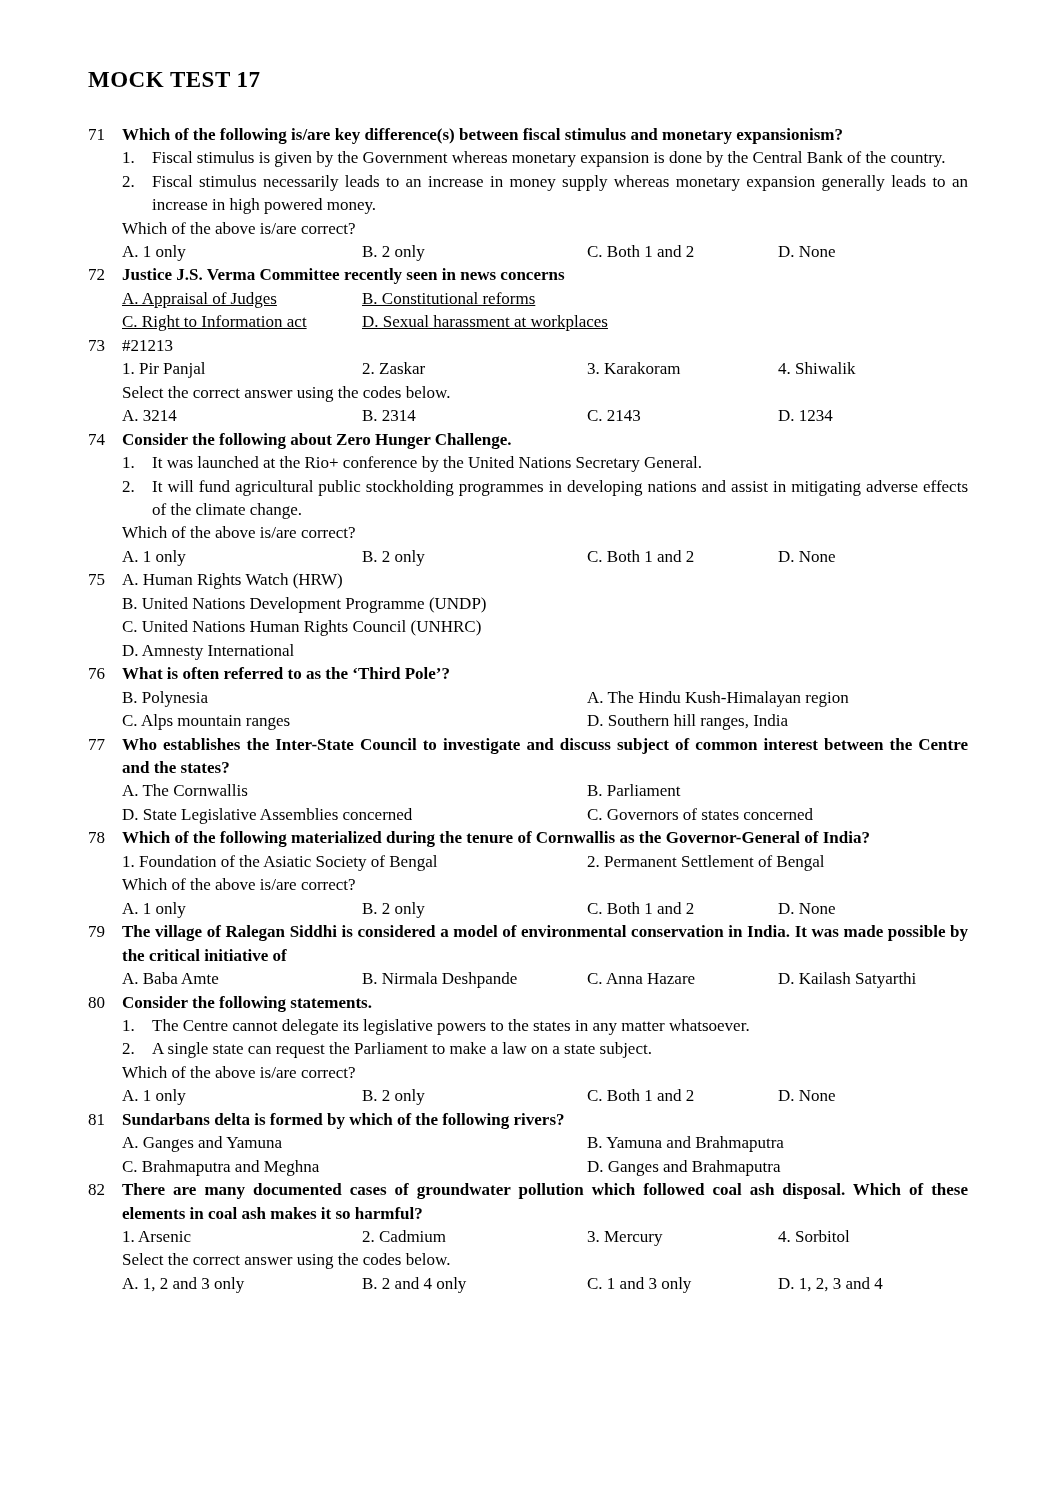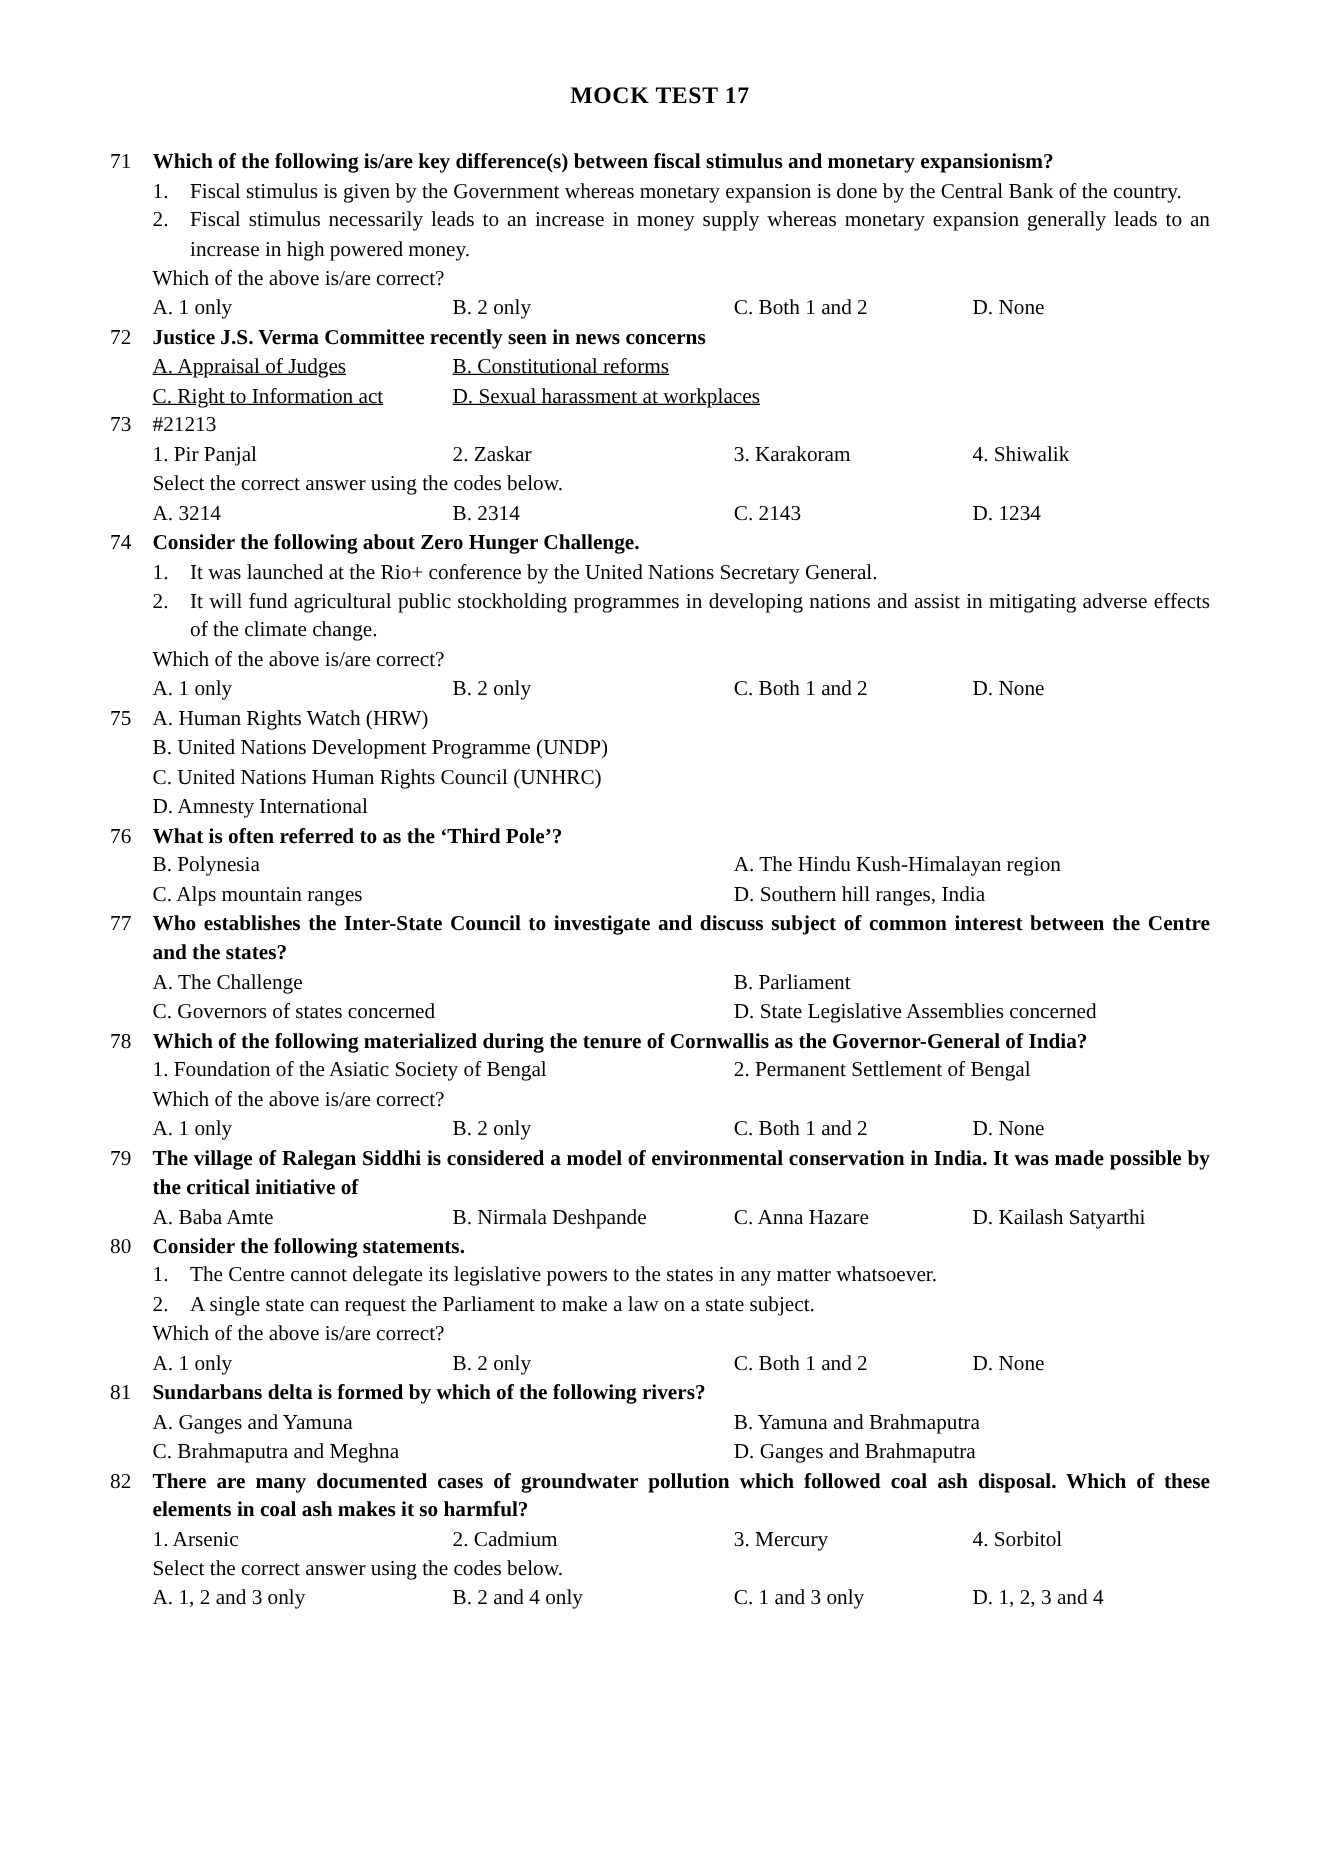--- a/index.html
+++ b/index.html
@@ -8,22 +8,21 @@
     width: 1058px;
     min-height: 1497px;
     color: #000000;
     font-family: "Liberation Serif", serif;
     font-size: 17px;
     line-height: 1.38;
   }
   .page { padding: 64px 90px 50px 88px; }
   .title {
     font-weight: 700;
-    font-size: 19px;
-    text-align: center;
+    font-size: 23px;
     letter-spacing: 0.5px;
     margin: 0 0 27px 0;
   }
   .question { display: grid; grid-template-columns: 34px 1fr; }
   .qnum { font-weight: 400; }
   .qtext { font-weight: 700; text-align: justify; }
   .item { display: grid; grid-template-columns: 30px 1fr; }
   .itext { text-align: justify; }
   .plain { }
   .opt4 { display: grid; grid-template-columns: 240px 225px 191px 1fr; }
@@ -135,26 +134,26 @@
             <div class="optcell">C. Alps mountain ranges</div>
             <div class="optcell">D. Southern hill ranges, India</div>
           </div>
         </div>
       </div>
       <div class="question">
         <div class="qnum">77</div>
         <div class="qcontent">
           <div class="qtext">Who establishes the Inter-State Council to investigate and discuss subject of common interest between the Centre and the states?</div>
           <div class="opt2w">
-            <div class="optcell">A. The Challenge</div>
+            <div class="optcell">A. The Cornwallis</div>
             <div class="optcell">B. Parliament</div>
           </div>
           <div class="opt2w">
+            <div class="optcell">D. State Legislative Assemblies concerned</div>
             <div class="optcell">C. Governors of states concerned</div>
-            <div class="optcell">D. State Legislative Assemblies concerned</div>
           </div>
         </div>
       </div>
       <div class="question">
         <div class="qnum">78</div>
         <div class="qcontent">
           <div class="qtext">Which of the following materialized during the tenure of Cornwallis as the Governor-General of India?</div>
           <div class="opt2w">
             <div class="optcell">1. Foundation of the Asiatic Society of Bengal</div>
             <div class="optcell">2. Permanent Settlement of Bengal</div>

